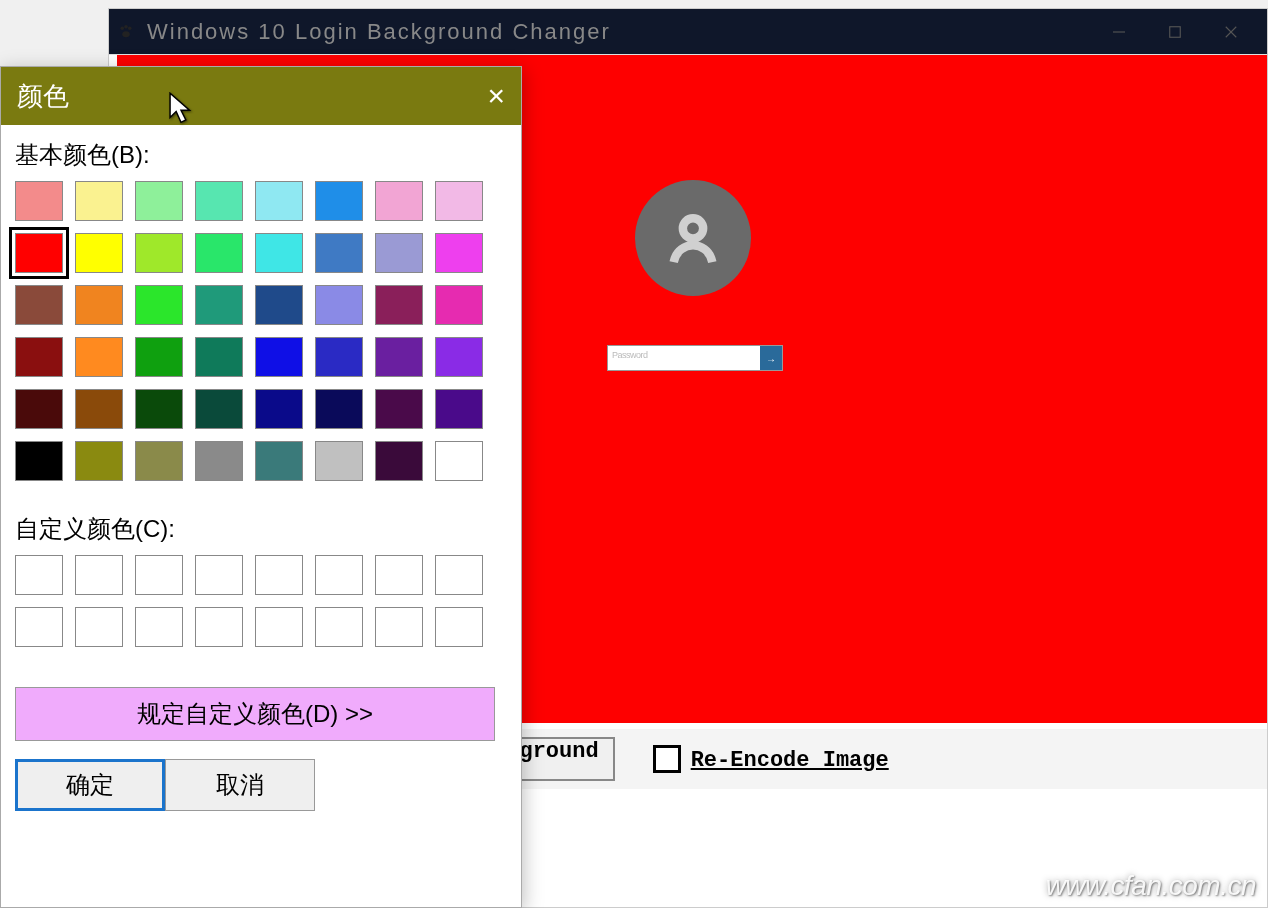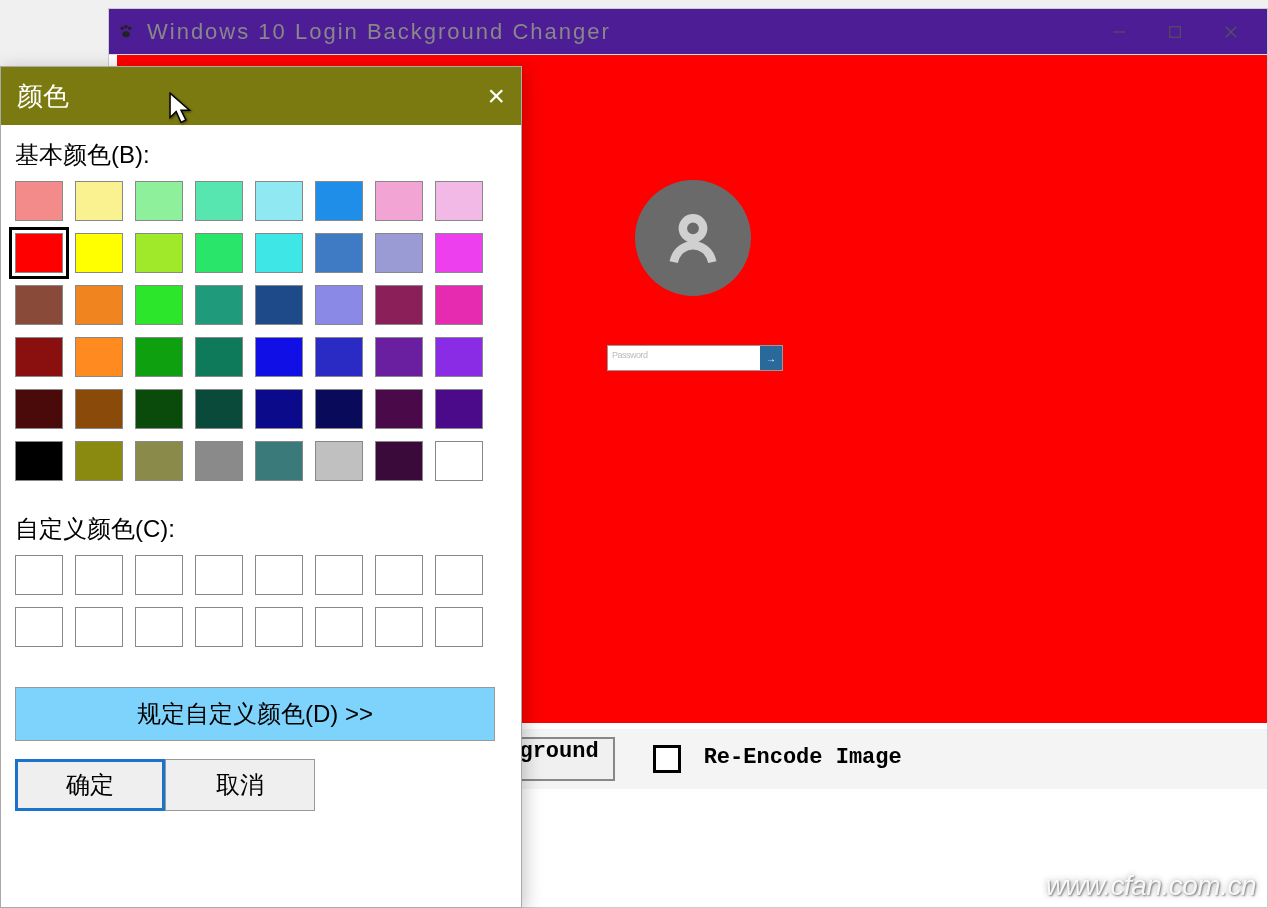--- a/index.html
+++ b/index.html
@@ -20,21 +20,21 @@
     right: 0;
     bottom: 0;
     background: #fff;
     border: 1px solid #ccc;
   }
   .main-titlebar {
     height: 46px;
     display: flex;
     align-items: center;
     padding: 0 8px;
-    background: #4c1d95;
+    background: #0f172a;
     border-bottom: 1px solid #e0e0e0;
   }
   .main-titlebar .paw {
     width: 18px; height: 18px;
     margin-right: 12px;
   }
   .main-title {
     color: #888;
     font-size: 22px;
     letter-spacing: 2px;
@@ -130,21 +130,21 @@
     font-family: "Courier New", monospace;
     font-size: 24px; font-weight: bold;
   }
   .btn-change {
     height: 44px; padding: 0 14px;
     border: 2px solid #888;
     background: #f0f0f0;
     font-family: "Courier New", monospace;
     font-size: 22px; font-weight: bold;
   }
-  .chk-row { display:flex; align-items:flex-start; gap:23px; margin-left:20px;}
+  .chk-row { display:flex; align-items:flex-end; gap:10px; margin-left:20px;text-decoration:underline;}
   .chk {
     width: 28px; height: 28px;
     border: 3px solid #000;
     background:#fff;
   }
   .chk-lbl {
     font-family: "Courier New", monospace;
     font-size: 22px; font-weight: bold;
   }
 
@@ -202,21 +202,21 @@
   }
   .custom-swatch {
     width:48px; height:40px;
     border:1px solid #888;
     background:#fff;
   }
   .define-btn {
     margin-top: 40px;
     width: 480px; height: 54px;
     border: 1px solid #999;
-    background: #7dd3fc;
+    background: #f0abfc;
     font-size: 24px;
     display:flex;align-items:center;justify-content:center;
   }
   .dlg-btn-row { display:flex; margin-top:18px;}
   .dlg-btn {
     width: 150px; height: 52px;
     border: 1px solid #999;
     background:#efefef;
     font-size: 24px;
     display:flex;align-items:center;justify-content:center;

